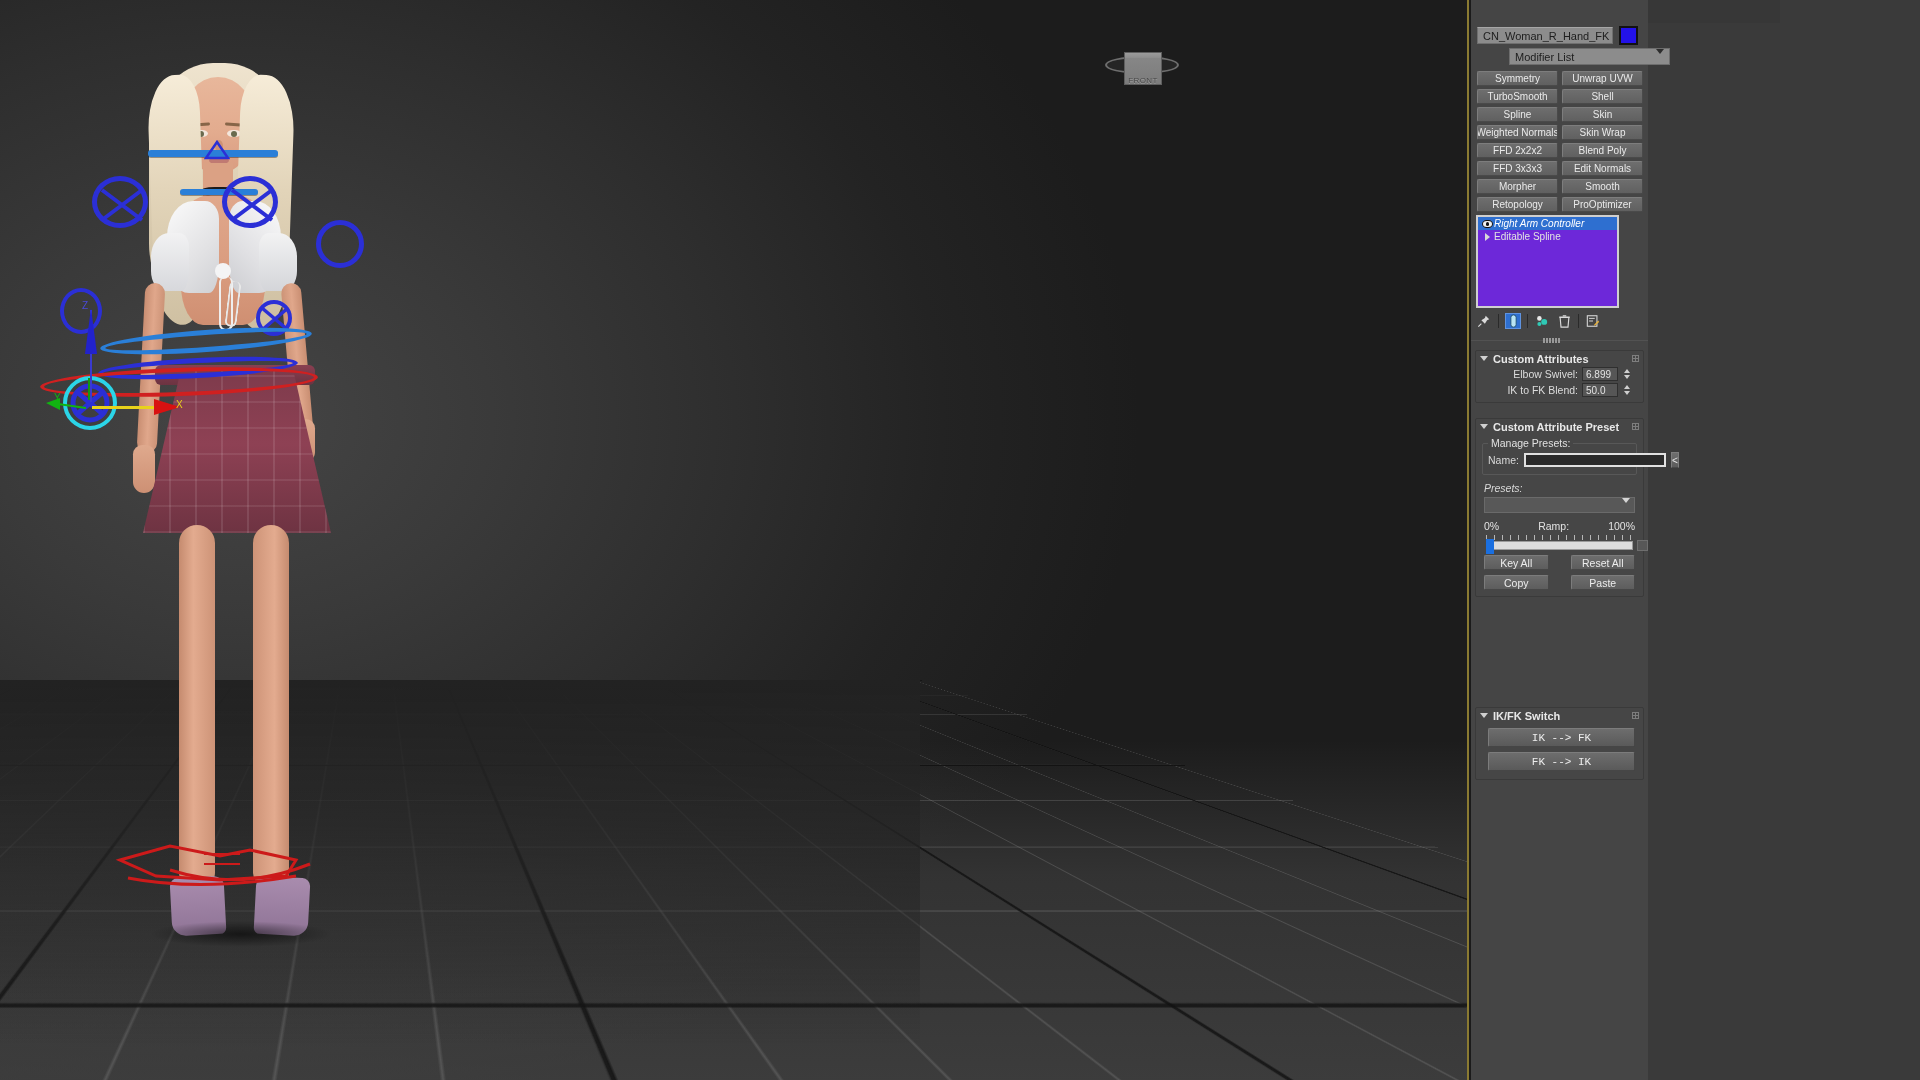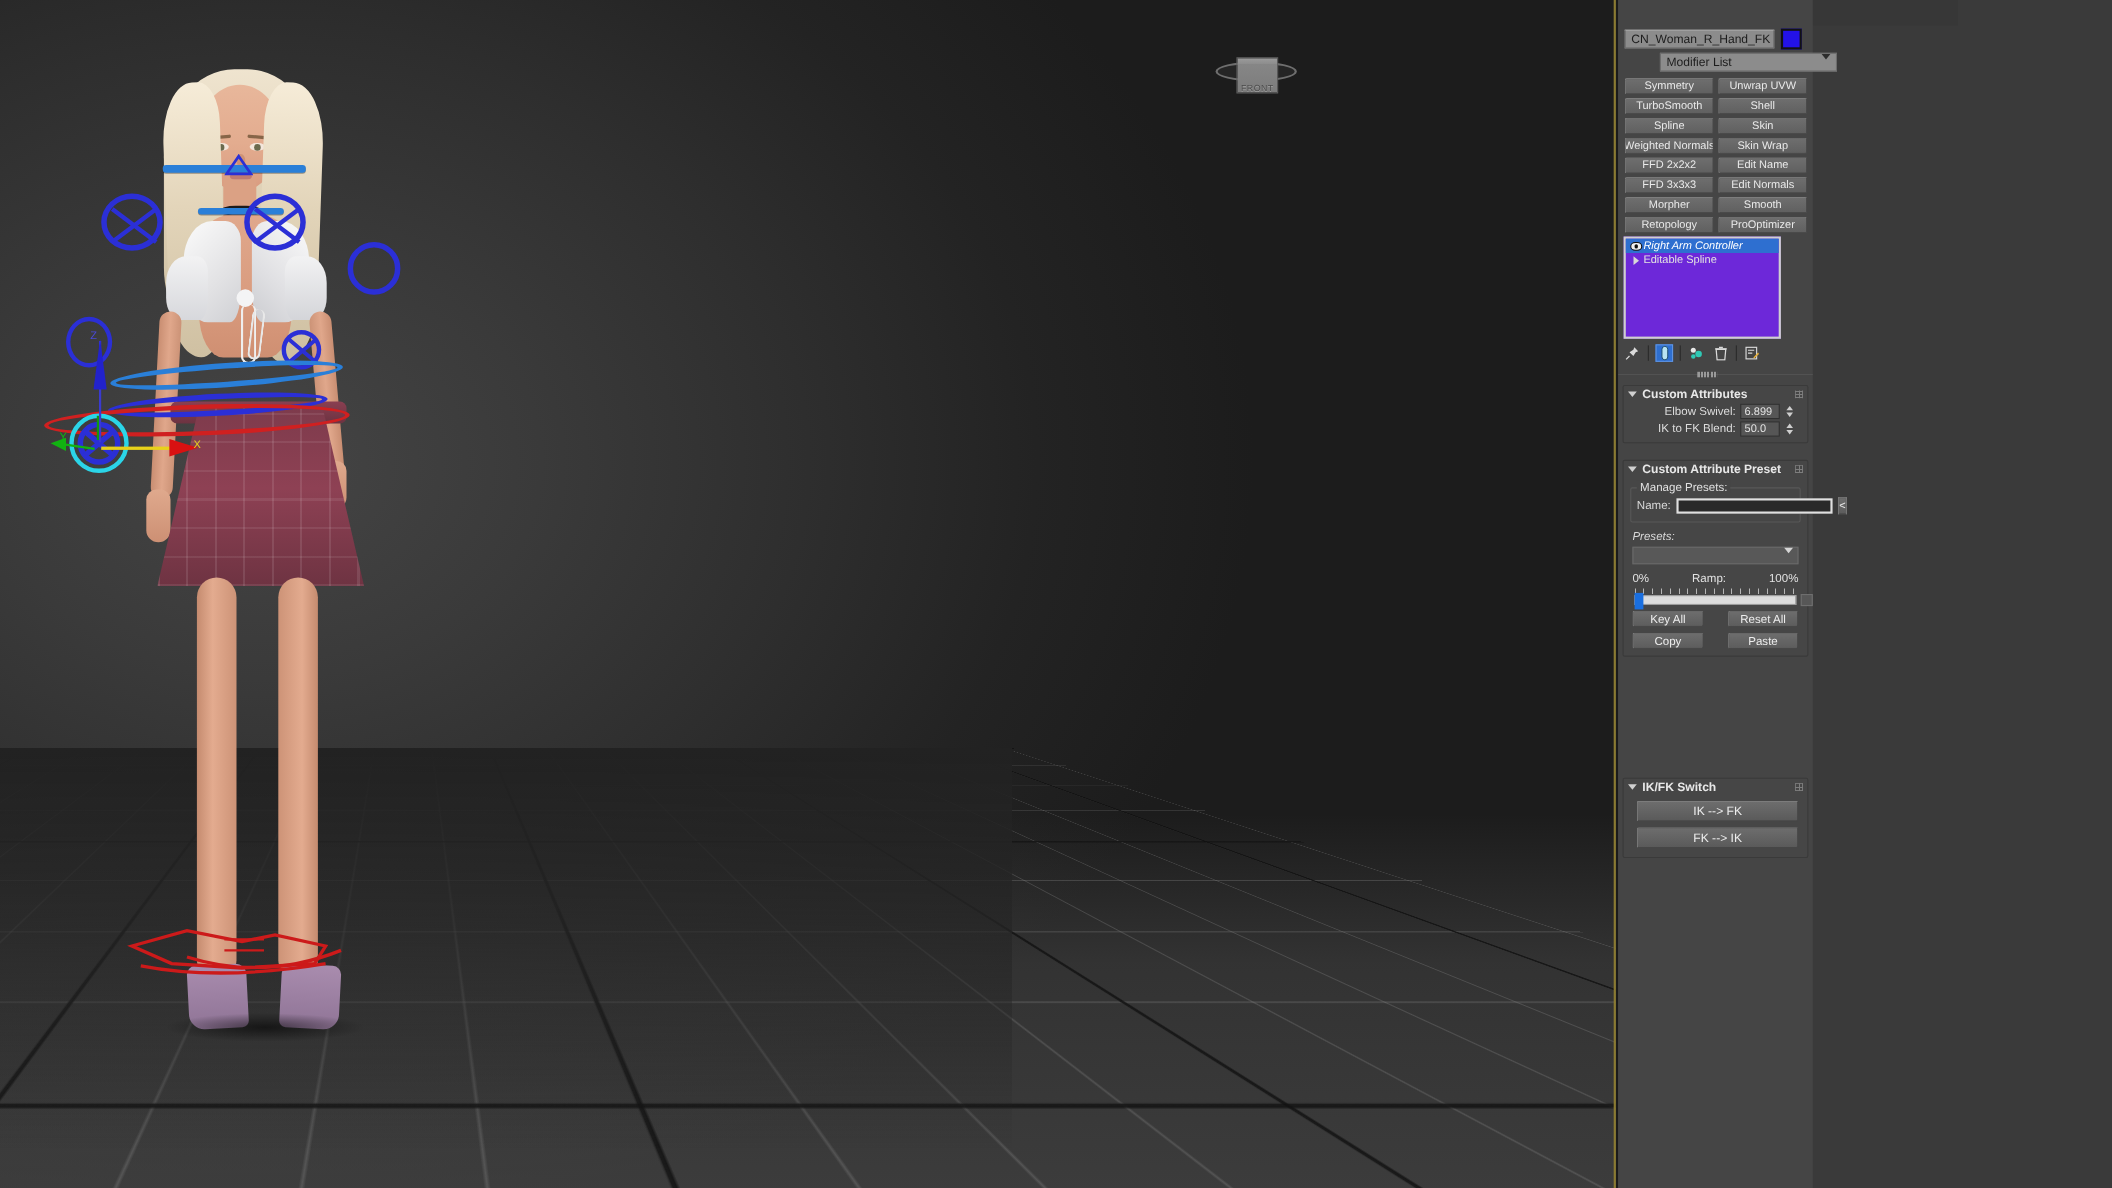--- a/index.html
+++ b/index.html
@@ -284,21 +284,21 @@
 
   .btnrow { display:flex; gap:22px; padding: 5px 8px 0 8px; }
   .stdbtn {
     flex:1; height:15px; background: linear-gradient(to bottom,#6d6d6d,#5d5d5d);
     border:1px solid #7c7c7c; border-bottom-color:#474747; border-right-color:#474747; border-radius:2px;
     color:#ededed; font-size:10.5px; display:flex; align-items:center; justify-content:center;
   }
   .widebtn {
     margin: 5px 8px 0 12px; height:19px; background: linear-gradient(to bottom,#6d6d6d,#5a5a5a);
     border:1px solid #7c7c7c; border-bottom-color:#464646; border-right-color:#464646; border-radius:2px;
-    color:#ededed; font-size:11px; display:flex; align-items:center; justify-content:center;
+    color:#ededed; font-size:11px; display:flex; align-items:center; justify-content:center;font-family:Liberation Mono, monospace;
   }
   .eye-ic { width:11px; height:8px; border:1.5px solid #111; border-radius: 50%/60%; position:relative; background:#f0f0f0;}
   .eye-ic i { position:absolute; left:3px; top:1.5px; width:3.5px; height:3.5px; background:#111; border-radius:50%; }
   .tri-right { width:0;height:0;border-top:4px solid transparent;border-bottom:4px solid transparent;border-left:5px solid #d8d8d8; }
 </style>
 </head>
 <body>
 
 <div id="app">
 
@@ -487,21 +487,21 @@
     <div class="modgrid">
       <div class="modbtn">Symmetry</div>
       <div class="modbtn">Unwrap UVW</div>
       <div class="modbtn">TurboSmooth</div>
       <div class="modbtn">Shell</div>
       <div class="modbtn">Spline</div>
       <div class="modbtn">Skin</div>
       <div class="modbtn">Weighted Normals</div>
       <div class="modbtn">Skin Wrap</div>
       <div class="modbtn">FFD 2x2x2</div>
-      <div class="modbtn">Edit Name</div>
+      <div class="modbtn">Blend Poly</div>
       <div class="modbtn">FFD 3x3x3</div>
       <div class="modbtn">Edit Normals</div>
       <div class="modbtn">Morpher</div>
       <div class="modbtn">Smooth</div>
       <div class="modbtn">Retopology</div>
       <div class="modbtn">ProOptimizer</div>
     </div>
 
     <div class="stackbox">
       <div class="stackrow sel">

